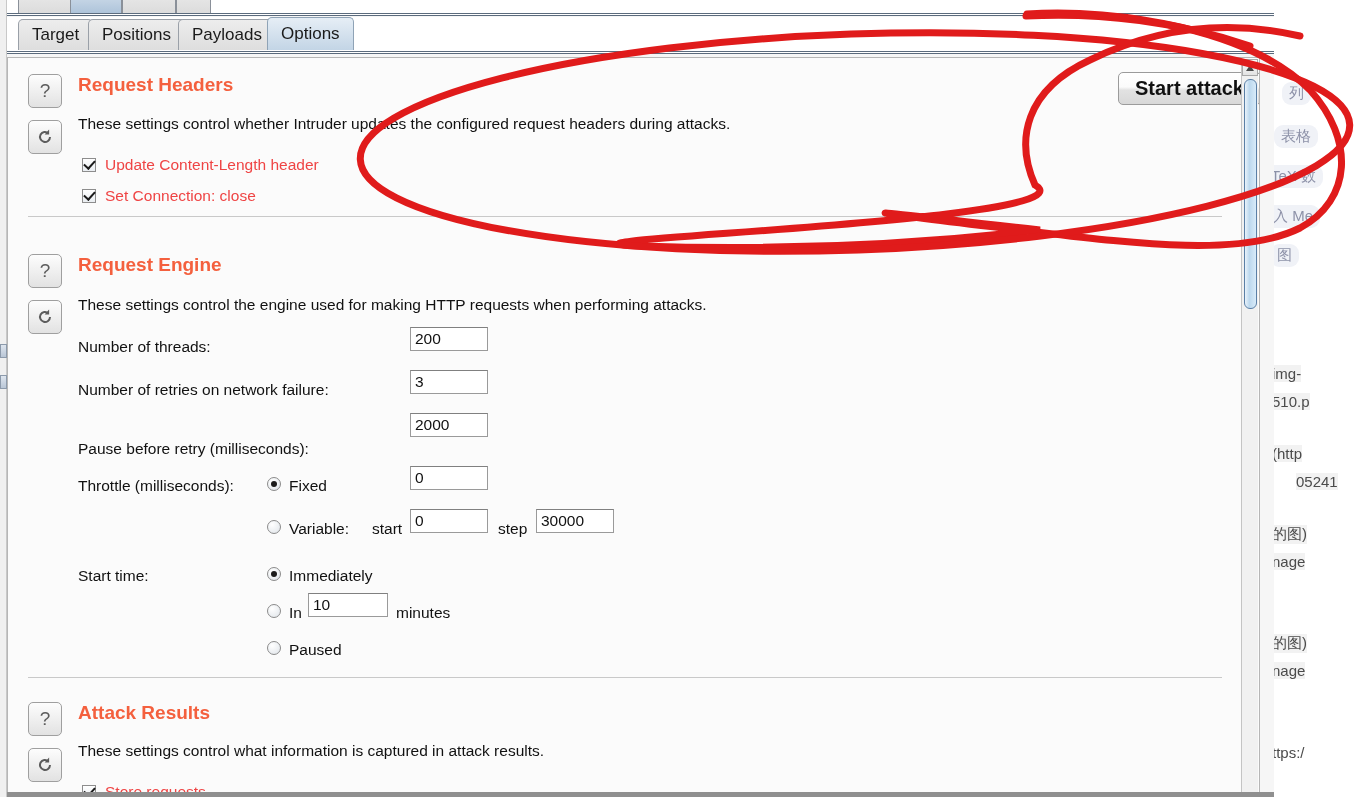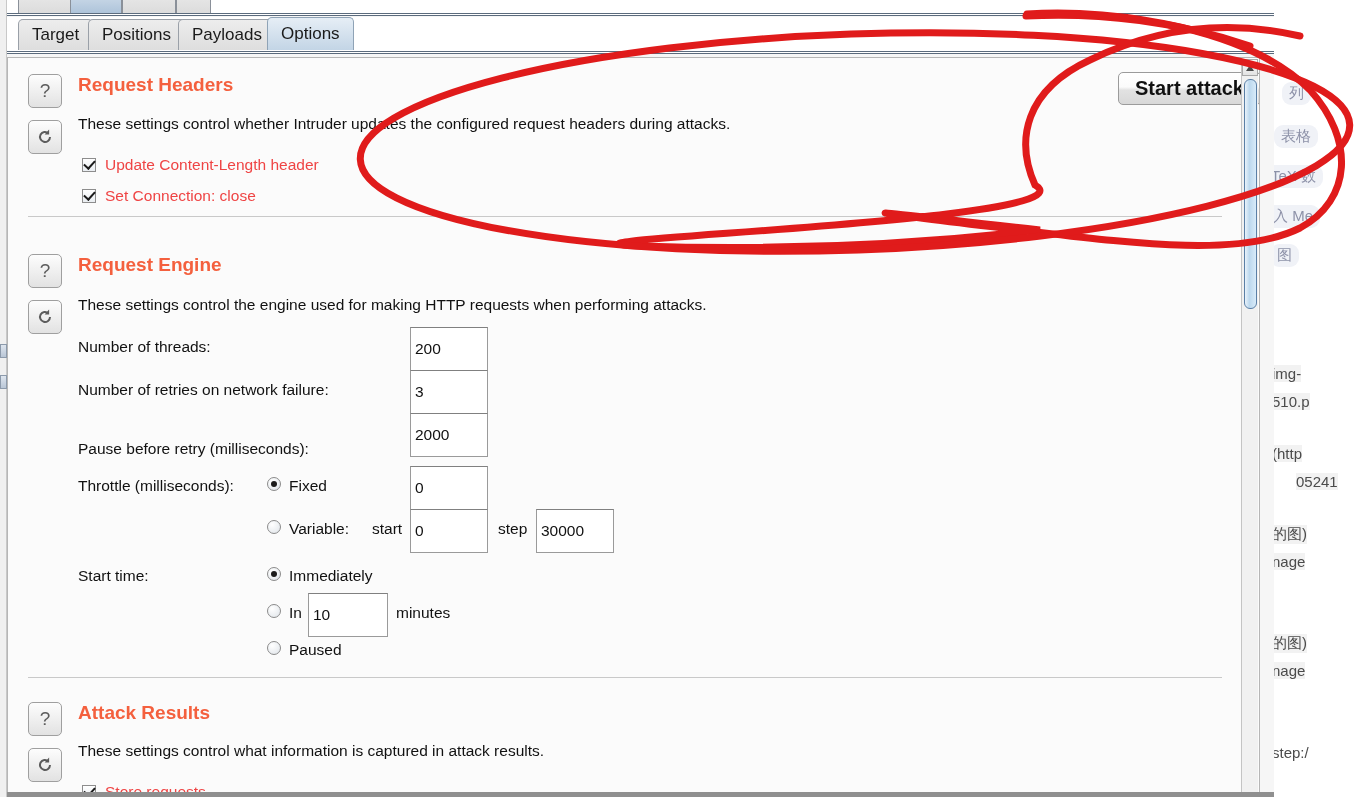--- a/index.html
+++ b/index.html
@@ -303,21 +303,21 @@
   input.tf {
     position: absolute;
     font-family: "Liberation Sans", sans-serif;
     font-size: 15.5px;
     color: #111111;
     background: #ffffff;
     border: 1px solid #9a9a9a;
     border-top-color: #808080;
     box-sizing: border-box;
     padding: 0 4px;
-    height: 44px;
+    height: 24px;
     outline: none;
   }
 
   .startattack {
     position: absolute;
     height: 33px;
     padding: 0 16px;
     font-size: 20px;
     font-weight: bold;
     color: #111111;
@@ -371,21 +371,21 @@
       <div class="bg-chip" style="left:12px; top:244px;">图</div>
 
       <div class="bg-line" style="left:14px; top:365px;">img-</div>
       <div class="bg-line" style="left:14px; top:393px;">510.p</div>
       <div class="bg-line" style="left:14px; top:445px;">(http</div>
       <div class="bg-line" style="left:14px; top:473px;margin-left:24px;">05241</div>
       <div class="bg-line" style="left:14px; top:525px;">的图)</div>
       <div class="bg-line" style="left:14px; top:553px;">nage</div>
       <div class="bg-line" style="left:14px; top:634px;">的图)</div>
       <div class="bg-line" style="left:14px; top:662px;">nage</div>
-      <div class="bg-line plain" style="left:14px; top:744px;">step:/</div>
+      <div class="bg-line plain" style="left:14px; top:744px;">ttps:/</div>
     </div>
   </div>
 
   <div class="burp-window">
 
     <div class="top-strip">
       <div class="ttab" style="left:18px;  width:145px;"></div>
       <div class="ttab sel" style="left:70px;  width:50px;"></div>
       <div class="ttab" style="left:122px; width:52px;"></div>
       <div class="ttab" style="left:176px; width:33px;"></div>

